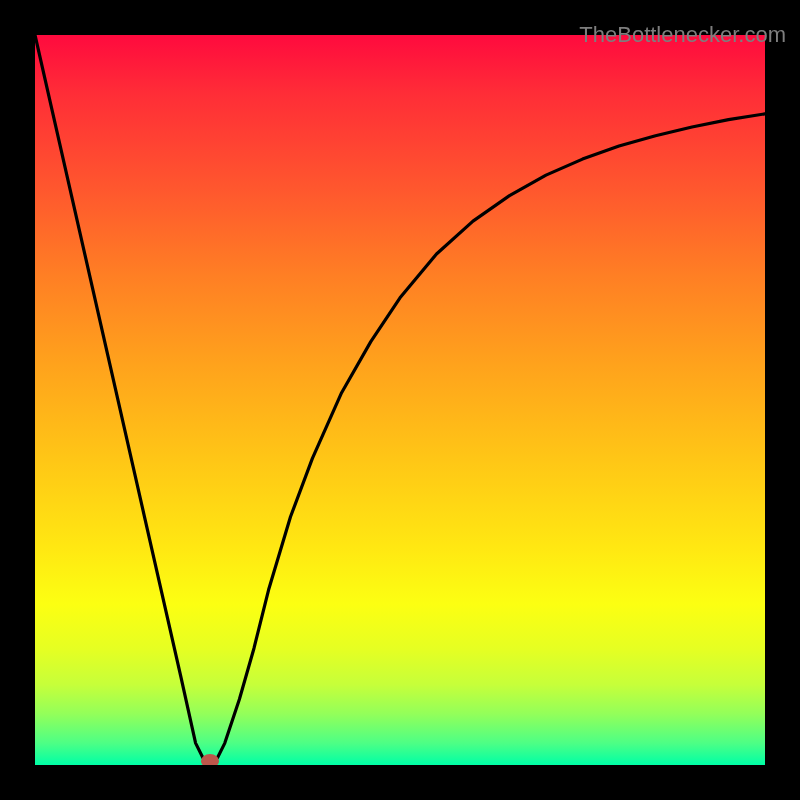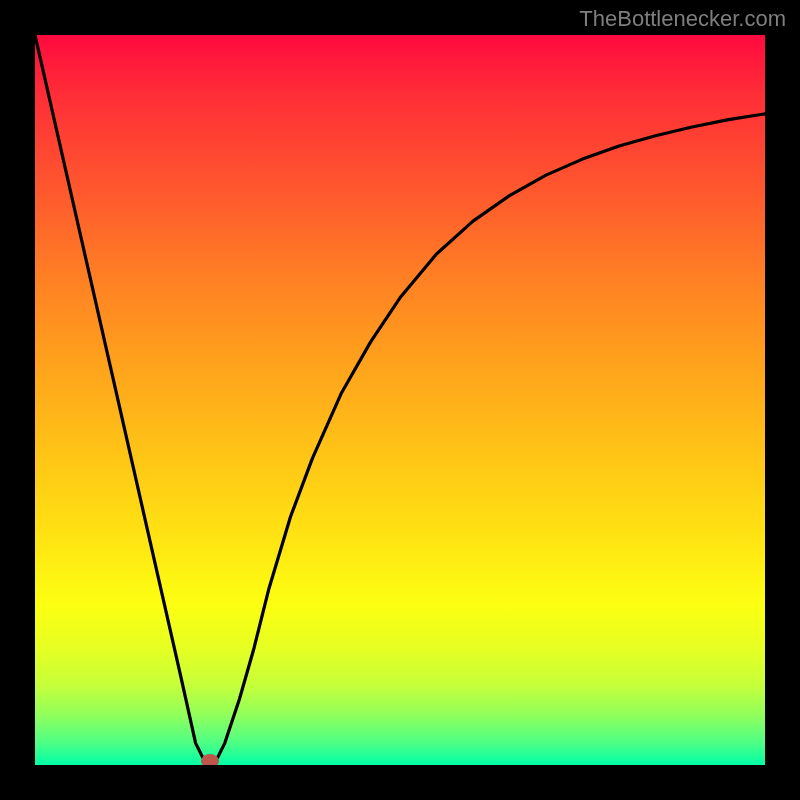--- a/index.html
+++ b/index.html
@@ -5,21 +5,21 @@
   * { margin: 0; padding: 0; box-sizing: border-box; }
   html, body { width: 800px; height: 800px; overflow: hidden; }
   .outer {
     width: 800px;
     height: 800px;
     background: #000;
     position: relative;
   }
   .attribution {
     position: absolute;
-    top: 6px;
+    top: 22px;
     right: 14px;
     font-family: Arial, Helvetica, sans-serif;
     font-size: 22px;
     color: #7e7e7e;
     z-index: 10;
   }
   .plot-area {
     position: absolute;
     left: 35px;
     top: 35px;

